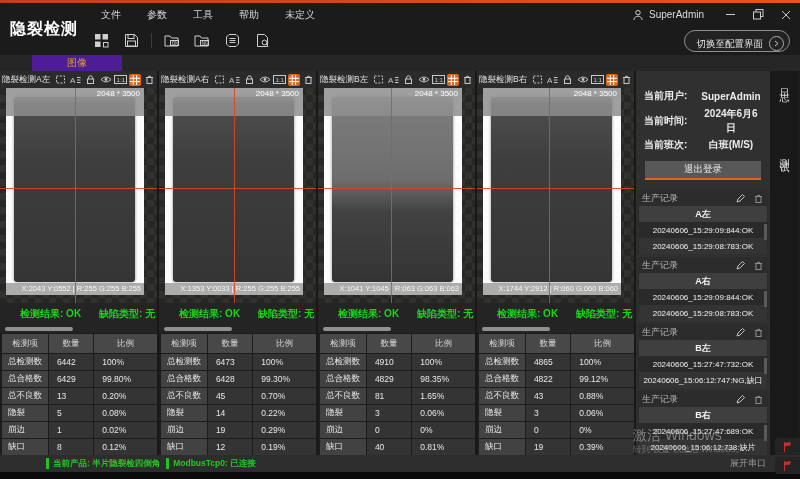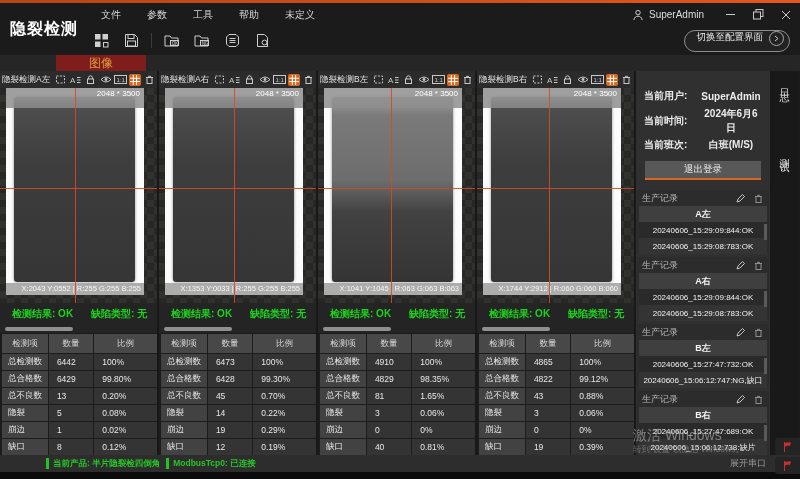--- a/index.html
+++ b/index.html
@@ -13,49 +13,49 @@
   .hmain{flex:1;display:flex;flex-direction:column;min-width:0;}
   .menubar{height:23px;display:flex;align-items:center;font-size:10px;color:#d8d8d8;}
   .mitem{padding:0 13px;}
   .tbright{margin-left:auto;display:flex;align-items:center;}
   .userchip{display:flex;align-items:center;gap:5px;font-size:10px;color:#ddd;margin-right:12px;}
   .winbtn{width:28px;height:22px;display:flex;align-items:center;justify-content:center;}
   .minibar{width:9px;height:1px;background:#ccc;}
   .toolbar{height:29px;display:flex;align-items:center;gap:4px;}
   .tbtn{width:26px;height:22px;display:flex;align-items:center;justify-content:center;}
   .tdiv{width:1px;height:15px;background:#3c3c3c;margin:0 3px;}
-  .switch{margin-left:auto;margin-right:10px;display:flex;align-items:flex-start;gap:6px;height:20px;
+  .switch{margin-left:auto;margin-right:10px;display:flex;align-items:flex-end;gap:6px;height:20px;
           padding:0 5px 0 12px;border:1px solid #8d8d8d;border-radius:11px;font-size:9.5px;color:#ececec;background:#222;}
   .swarrow{width:13px;height:13px;border:1px solid #aaa;border-radius:50%;display:flex;align-items:center;justify-content:center;}
   
   .tabstrip{height:16px;background:#262626;display:flex;}
-  .tab{margin-left:56px;width:90px;background:#7f1d1d;color:#dd9a3c;font-size:12px;
+  .tab{margin-left:32px;width:90px;background:#4c1d95;color:#dd9a3c;font-size:10px;
        display:flex;align-items:center;justify-content:center;}
   
   .content{display:flex;height:384px;background:#1b1b1b;}
   .panel{width:157px;border-right:2px solid #181818;background:#242424;display:flex;flex-direction:column;overflow:hidden;box-sizing:content-box;}
   .phead{height:17px;display:flex;align-items:center;padding:0 2px;background:#2b2b2b;gap:2px;}
   .ptitle{font-size:8.5px;color:#e2e2e2;white-space:nowrap;margin-right:2px;}
   .pic{display:flex;align-items:center;justify-content:center;width:13px;height:13px;flex:none;}
   .pic.grid-on{background:#d9671e;border-radius:2px;width:12px;height:12px;}
   .imgarea{position:relative;height:215px;overflow:hidden;
            background:repeating-conic-gradient(#31312f 0% 25%,#272725 0% 50%) 0 0/14px 14px;}
   .frame{position:absolute;left:6px;right:13px;top:0;bottom:8px;background:#fcfcfc;}
   .product{position:absolute;left:8px;right:9px;top:9px;bottom:13px;border-radius:3px;
            background:linear-gradient(180deg,#909090 0,#4e4e4e 5%,#3e3e3e 35%,#353535 100%);
            box-shadow:0 0 3px rgba(0,0,0,.45);}
   .product.light{background:linear-gradient(180deg,#a3a3a3 0,#7a7a7a 10%,#6d6d6d 45%,#424242 62%,#343434 100%);}
-  .resbar{position:absolute;top:0;left:0;right:0;height:20px;background:rgba(142,142,142,.85);
+  .resbar{position:absolute;top:0;left:0;right:0;height:28px;background:rgba(142,142,142,.85);
           color:#fff;font-size:8px;line-height:12px;text-align:right;padding-right:4px;box-sizing:border-box;}
   .pxbar{position:absolute;bottom:0;left:0;right:0;height:12px;background:rgba(152,152,152,.8);
          color:#f7f7f7;font-size:7.5px;line-height:12px;text-align:right;padding-right:3px;
          box-sizing:border-box;white-space:nowrap;overflow:hidden;}
   .cv{position:absolute;top:0;bottom:0;width:1px;background:rgba(212,74,38,.9);z-index:3;}
   .ch{position:absolute;left:0;right:0;height:1px;background:rgba(212,74,38,.9);z-index:3;}
-  .resrow{height:22px;display:flex;align-items:center;gap:18px;padding-left:12px;
+  .resrow{height:22px;display:flex;align-items:center;gap:18px;padding-left:20px;
           font-size:10px;font-weight:bold;color:#1cd41c;background:#242424;white-space:nowrap;}
   .hscroll{height:8px;display:flex;align-items:center;padding-left:5px;background:#242424;}
   .hscroll .thumb{width:45%;height:4px;border-radius:2px;background:#909090;}
   .tbl{flex:1;display:grid;grid-template-columns:30% 29% 41%;grid-template-rows:19px repeat(6,16px);
        gap:1px;background:#1c1c1c;padding:1px 2px 0;font-size:8.5px;}
   .c{display:flex;align-items:center;background:#343434;color:#e8e8e8;padding-left:8px;overflow:hidden;white-space:nowrap;}
   .c.hd{background:#484848;color:#d8d8d8;justify-content:center;padding-left:0;}
   .c.lb{background:#424242;padding-left:6px;}
   
   .sidebar{width:134px;background:#303030;display:flex;flex-direction:column;padding-top:14px;box-sizing:border-box;}

